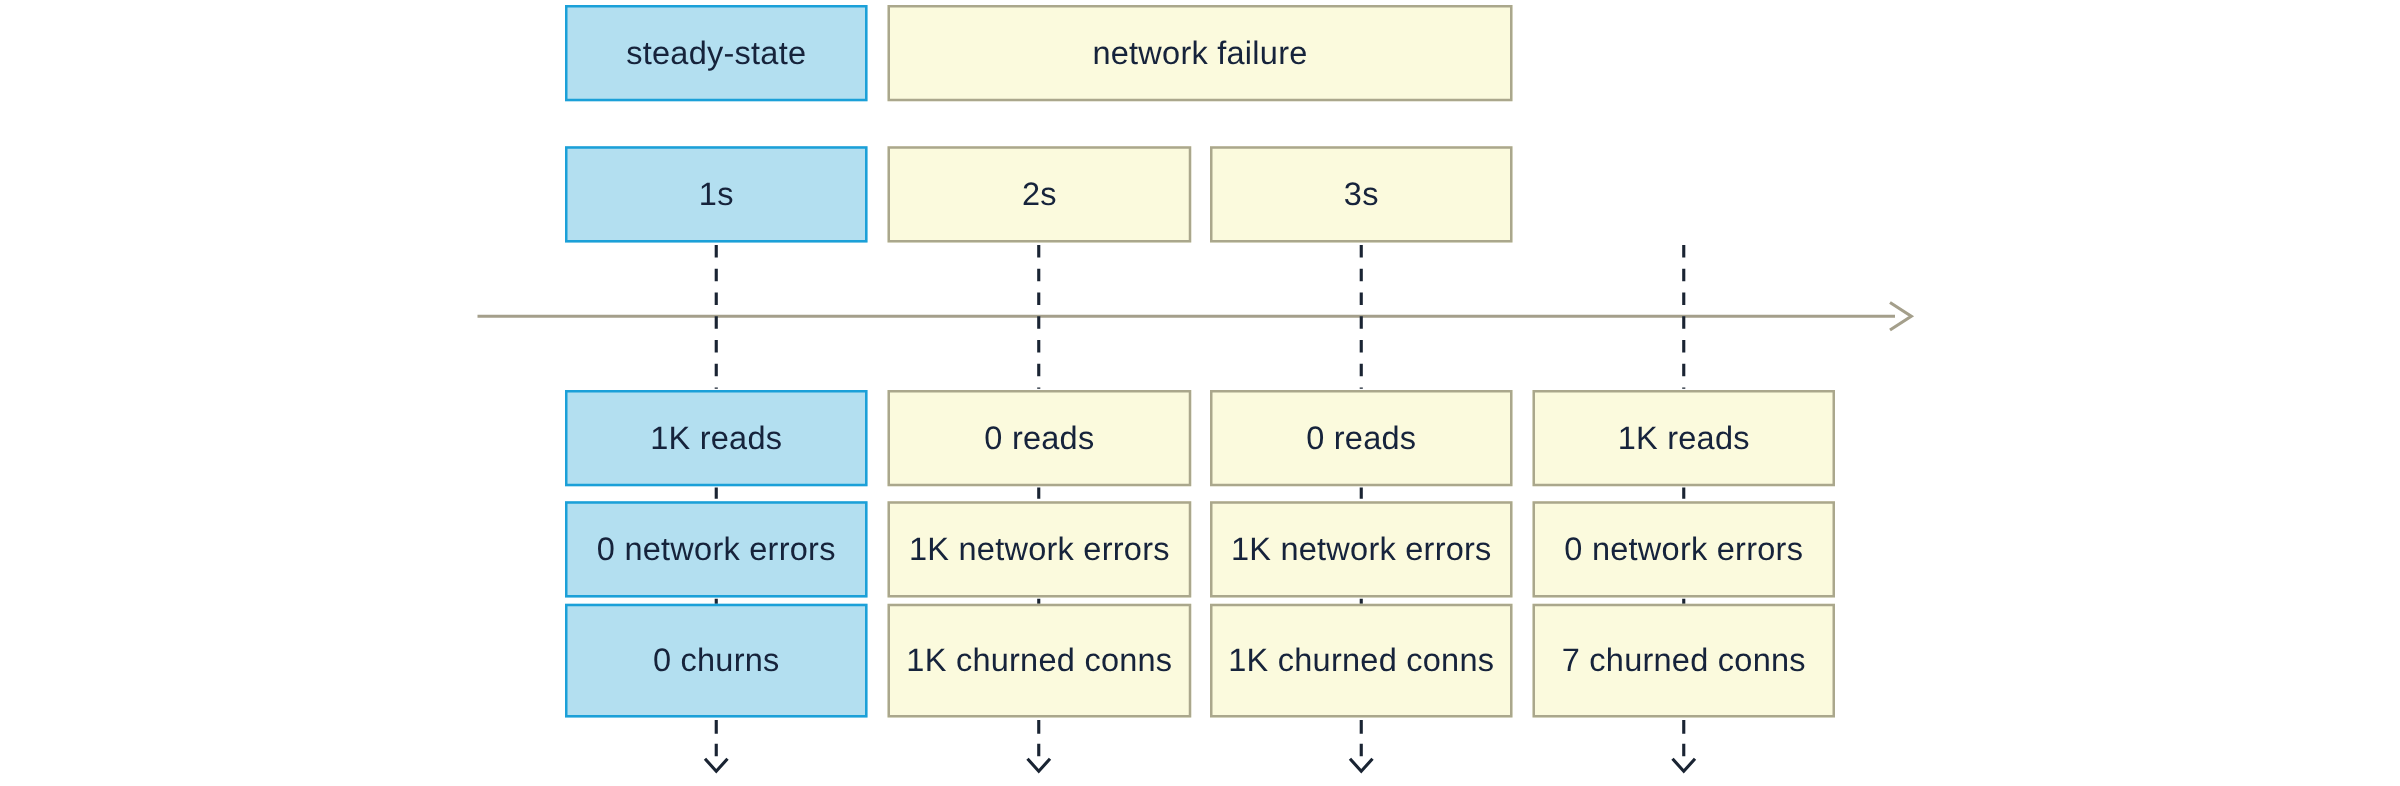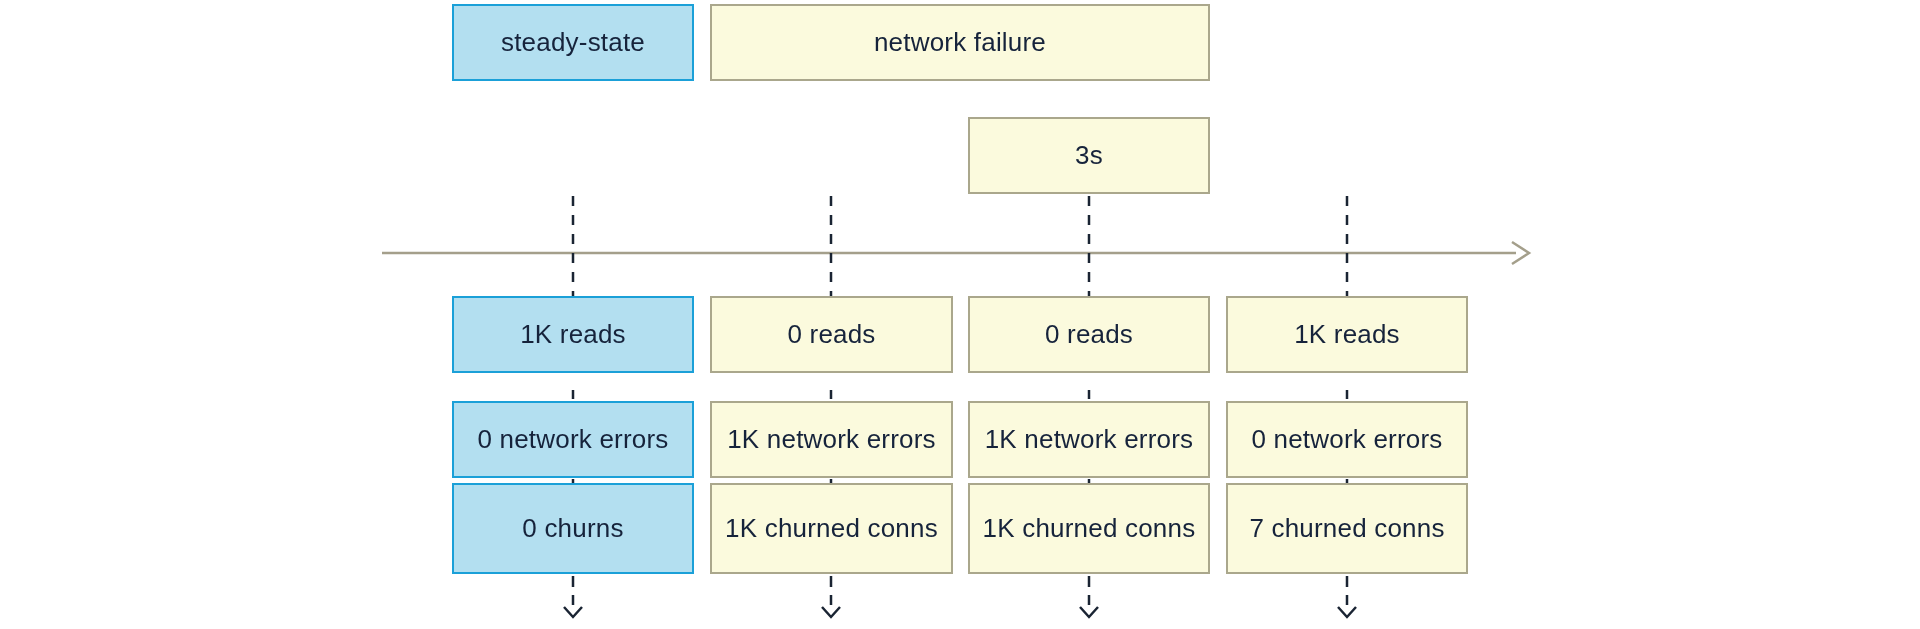--- a/index.html
+++ b/index.html
@@ -27,21 +27,21 @@
     text-align: center;
     white-space: nowrap;
   }
   .blue   { background: var(--steady-fill, #b3dff0);  border: 2px solid var(--steady-border, #1ba0d8); }
   .cream  { background: var(--neutral-fill, #fbfadd); border: 2px solid var(--neutral-border, #aaa78c); align-items: center; }
   .yellow { background: var(--highlight-fill, #f6eb16); border: 2px solid var(--highlight-border, #b0ab84); }
 
   
   .row-phase  { top: 4px;   height: 77px; }
   .row-time   { top: 117px; height: 77px; }
-  .row-m0     { top: 296px; height: 77px; }
+  .row-m0     { top: 312px; height: 77px; }
   .row-m1     { top: 401px; height: 77px; }
   .row-m2     { top: 483px; height: 91px; }
 
   
   .c1 { left: 452px;  width: 242px; }
   .c2 { left: 710px;  width: 243px; }
   .c3 { left: 968px;  width: 242px; }
   .c4 { left: 1226px; width: 242px; }
   .span23 { left: 710px; width: 500px; }
 
@@ -62,20 +62,26 @@
 
 <div class="canvas">
 
   <div class="box blue row-phase c1">
     <span>steady-state</span>
   </div>
   <div class="box cream row-phase span23">
     <span>network failure</span>
   </div>
 
+  <div class="box blue row-time c1">
+    <span>1s</span>
+  </div>
+  <div class="box cream row-time c2">
+    <span>2s</span>
+  </div>
   <div class="box cream row-time c3">
     <span>3s</span>
   </div>
 
   <svg class="lines" viewBox="0 0 1920 629">
 
     <line class="tl" x1="382" y1="253" x2="1516" y2="253"></line>
     <polyline class="tl" points="1512,242 1529,253 1512,264"></polyline>
 
     <line class="conn dashed" x1="573" y1="196" x2="573" y2="311"></line>

